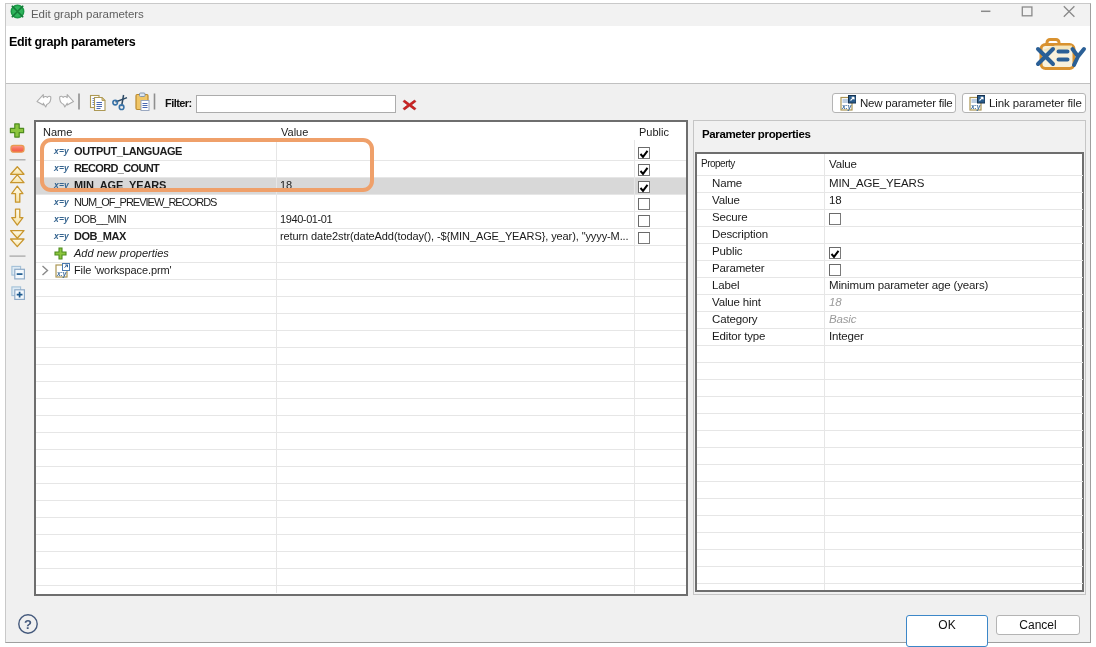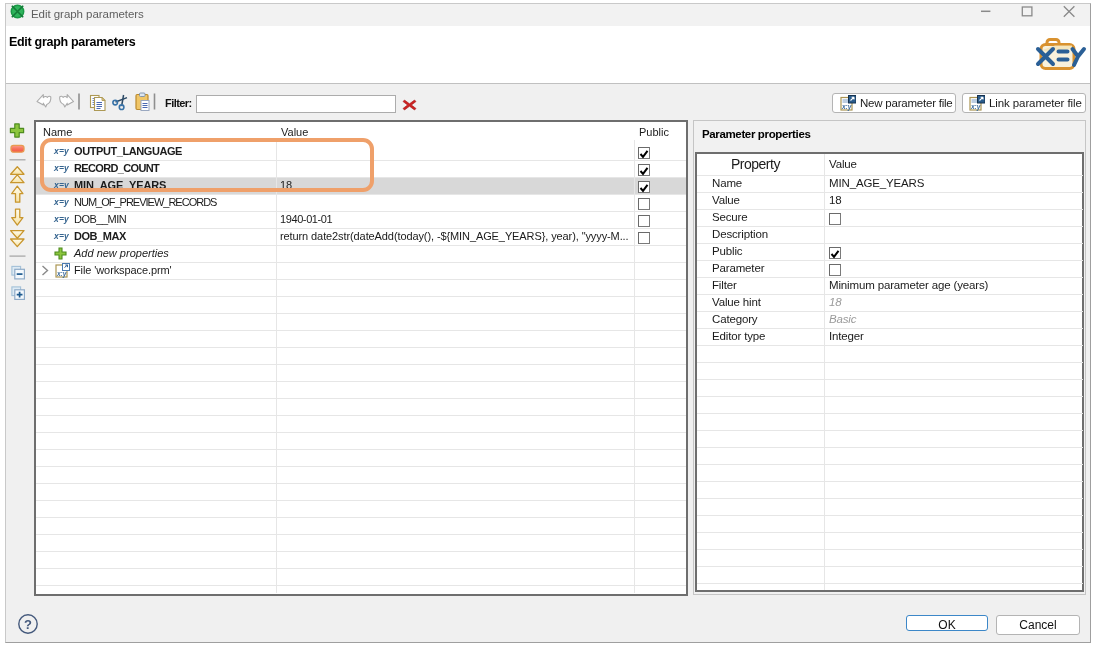--- a/index.html
+++ b/index.html
@@ -242,21 +242,21 @@
       </svg>
       <div class="rowname" style="letter-spacing:-0.1px">File 'workspace.prm'</div>
     </div>
   </div>
 
 <div class="abs" style="left:40px;top:138px;width:334px;height:54px;border:4px solid #efa06a;border-radius:11px"></div>
 
 <div class="abs" style="left:693px;top:120px;width:393px;height:475px;background:#f1f1f1;border:1px solid #c5c5c5"></div>
 <div class="abs" style="left:702px;top:128px;font-weight:bold;color:#000;font-size:11.5px;letter-spacing:-0.36px">Parameter properties</div>
 <div class="abs" style="left:695px;top:152px;width:389px;height:440px;border:2px solid #6e6e6e;background:#fff"></div>
-<div class="abs" style="left:731px;top:153px;height:22px;line-height:22px;font-size:14px;letter-spacing:-0.5px">Property</div>
+<div class="abs" style="left:701px;top:153px;height:22px;line-height:22px;font-size:10px;letter-spacing:-0.5px">Property</div>
 <div class="abs" style="left:829px;top:153px;height:22px;line-height:22px;font-size:11.5px;letter-spacing:-0.15px">Value</div>
 <div id="pgrid">
     <div class="grid-h" style="left:697px;top:175px;width:386px"></div>
     <div class="grid-h" style="left:697px;top:192px;width:386px"></div>
     <div class="grid-h" style="left:697px;top:209px;width:386px"></div>
     <div class="grid-h" style="left:697px;top:226px;width:386px"></div>
     <div class="grid-h" style="left:697px;top:243px;width:386px"></div>
     <div class="grid-h" style="left:697px;top:260px;width:386px"></div>
     <div class="grid-h" style="left:697px;top:277px;width:386px"></div>
     <div class="grid-h" style="left:697px;top:294px;width:386px"></div>
@@ -300,35 +300,35 @@
       <div class="plab">Public</div>
       <div class="cb" style="left:136px;top:3.5px"><svg width="10" height="10" viewBox="0 0 10 10">
           <path d="M1.5 5 L4 7.8 L8.5 1.8" fill="none" stroke="#000" stroke-width="2"></path>
         </svg></div>
     </div>
     <div class="abs" style="left:693px;top:260px;width:393px;height:17px">
       <div class="plab">Parameter</div>
       <div class="cb" style="left:136px;top:3.5px"></div>
     </div>
     <div class="abs" style="left:693px;top:277px;width:393px;height:17px">
-      <div class="plab">Filter</div>
+      <div class="plab">Label</div>
       <div class="pval">Minimum parameter age (years)</div>
     </div>
     <div class="abs" style="left:693px;top:294px;width:361px;height:17px">
       <div class="plab">Value hint</div>
       <div class="pval"><i style="color:#9a9a9a">18</i></div>
     </div>
     <div class="abs" style="left:693px;top:311px;width:473px;height:17px">
       <div class="plab">Category</div>
       <div class="pval"><i style="color:#9a9a9a">Basic</i></div>
     </div>
     <div class="abs" style="left:693px;top:328px;width:393px;height:17px">
       <div class="plab">Editor type</div>
       <div class="pval">Integer</div>
     </div>
   </div>
 
 <svg class="abs" style="left:17px;top:613px" width="22" height="22" viewBox="0 0 22 22">
  <circle cx="11" cy="11" r="9.2" fill="none" stroke="#44597c" stroke-width="1.4"></circle>
  <text x="11" y="15.5" text-anchor="middle" font-family="Liberation Sans" font-size="13" font-weight="bold" fill="#44597c">?</text>
 </svg>
-<div class="btn" style="left:906px;top:615px;width:82px;height:16px;line-height:18px;border:1px solid #3c87c8">OK</div>
+<div class="btn" style="left:906px;top:615px;width:82px;height:32px;line-height:18px;border:1px solid #3c87c8">OK</div>
 <div class="btn" style="left:996px;top:615px;width:84px;height:20px;line-height:18px">Cancel</div>
 
 </body></html>

